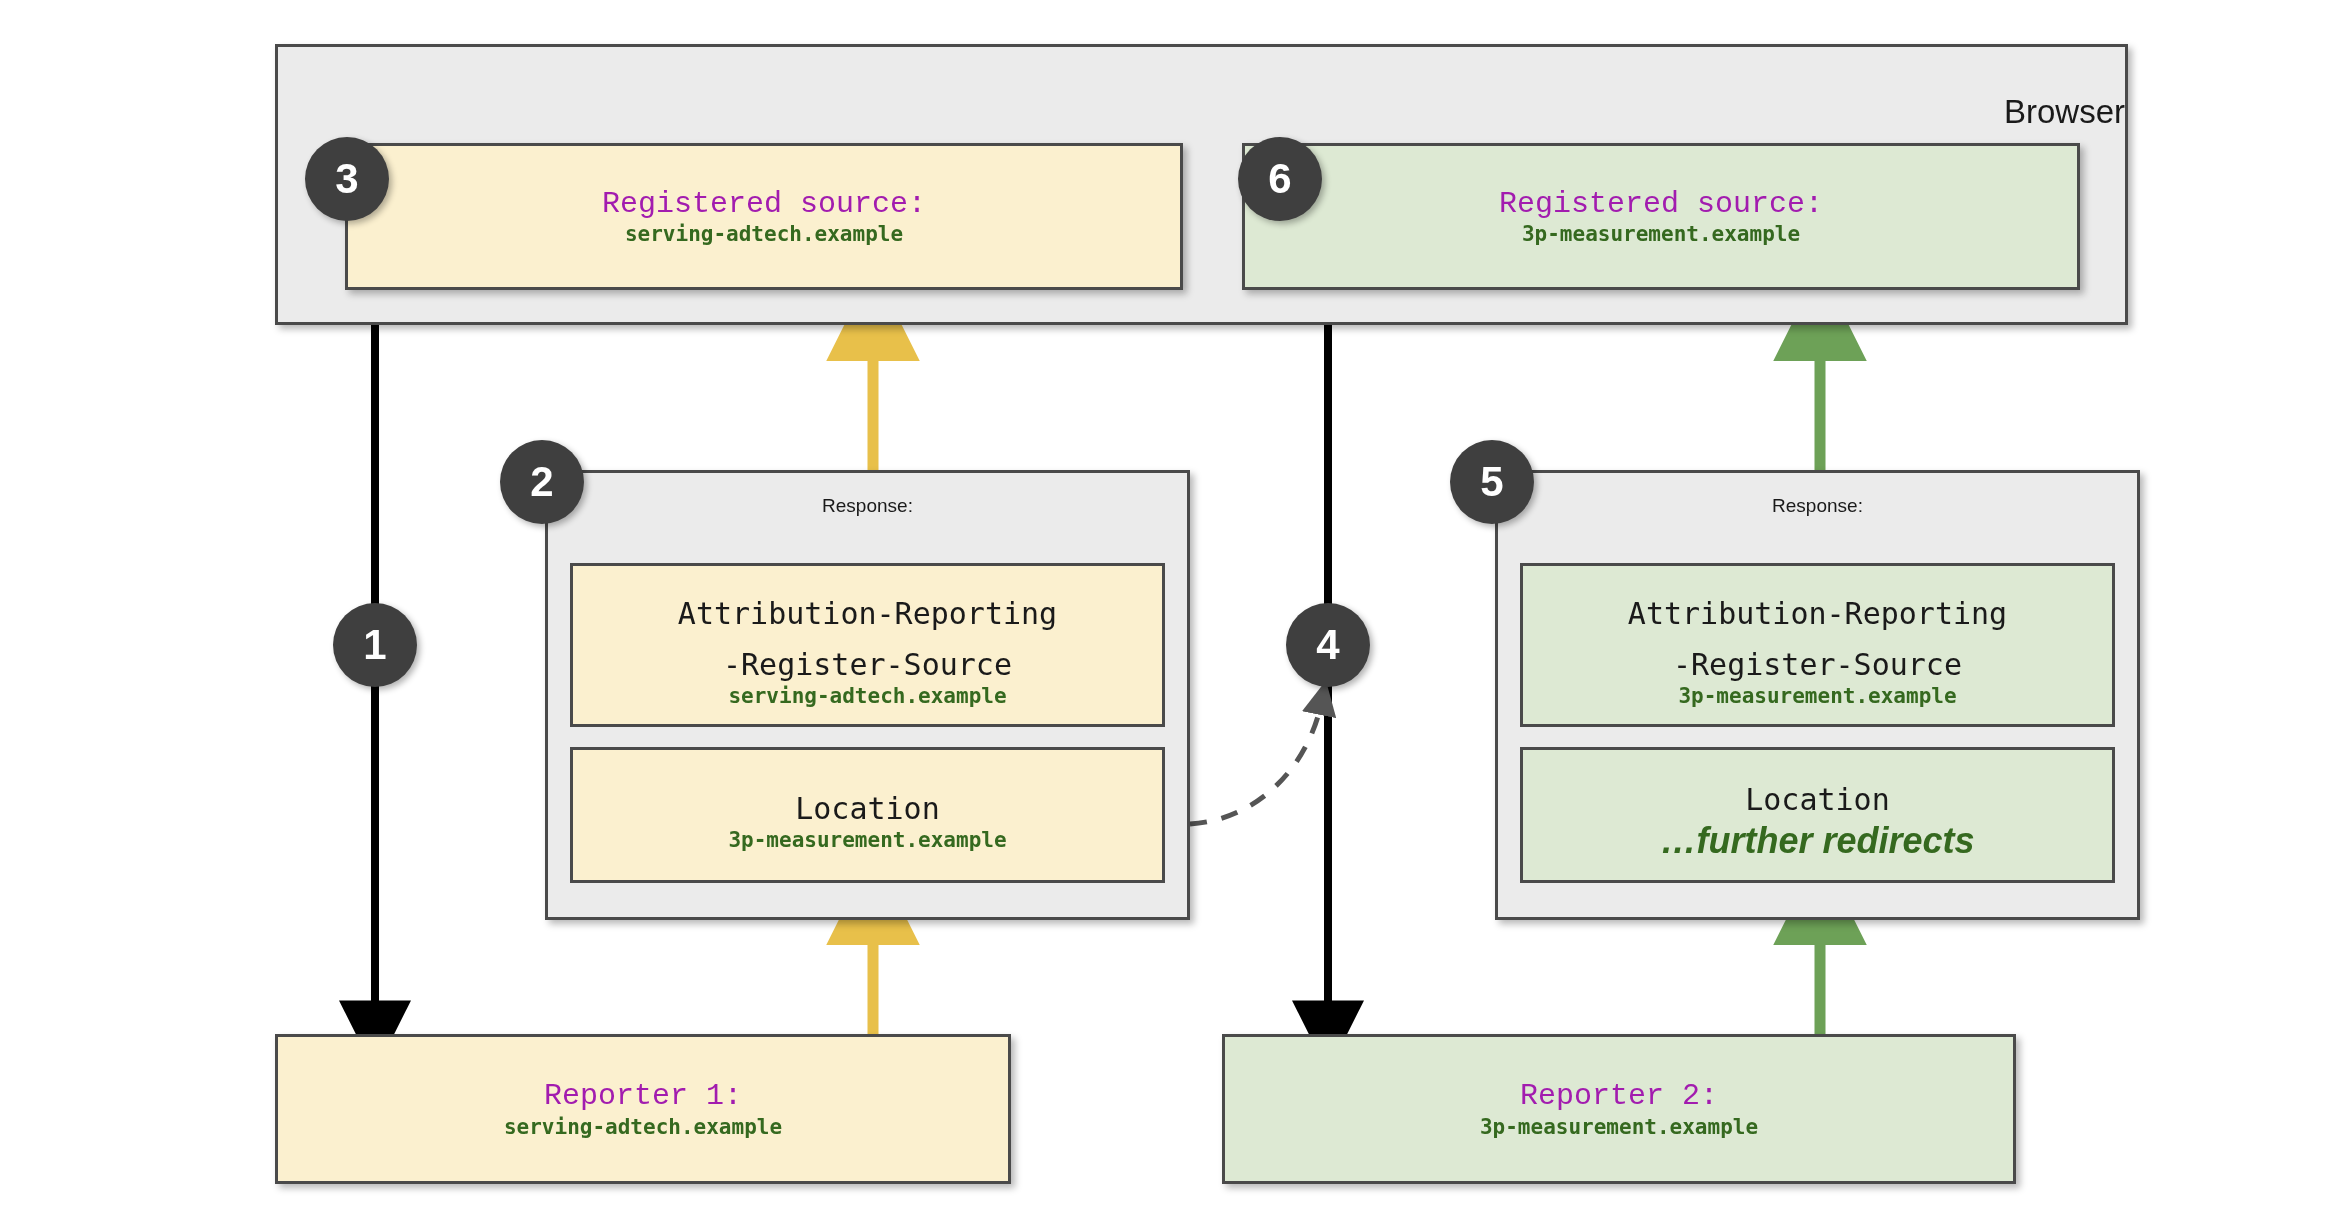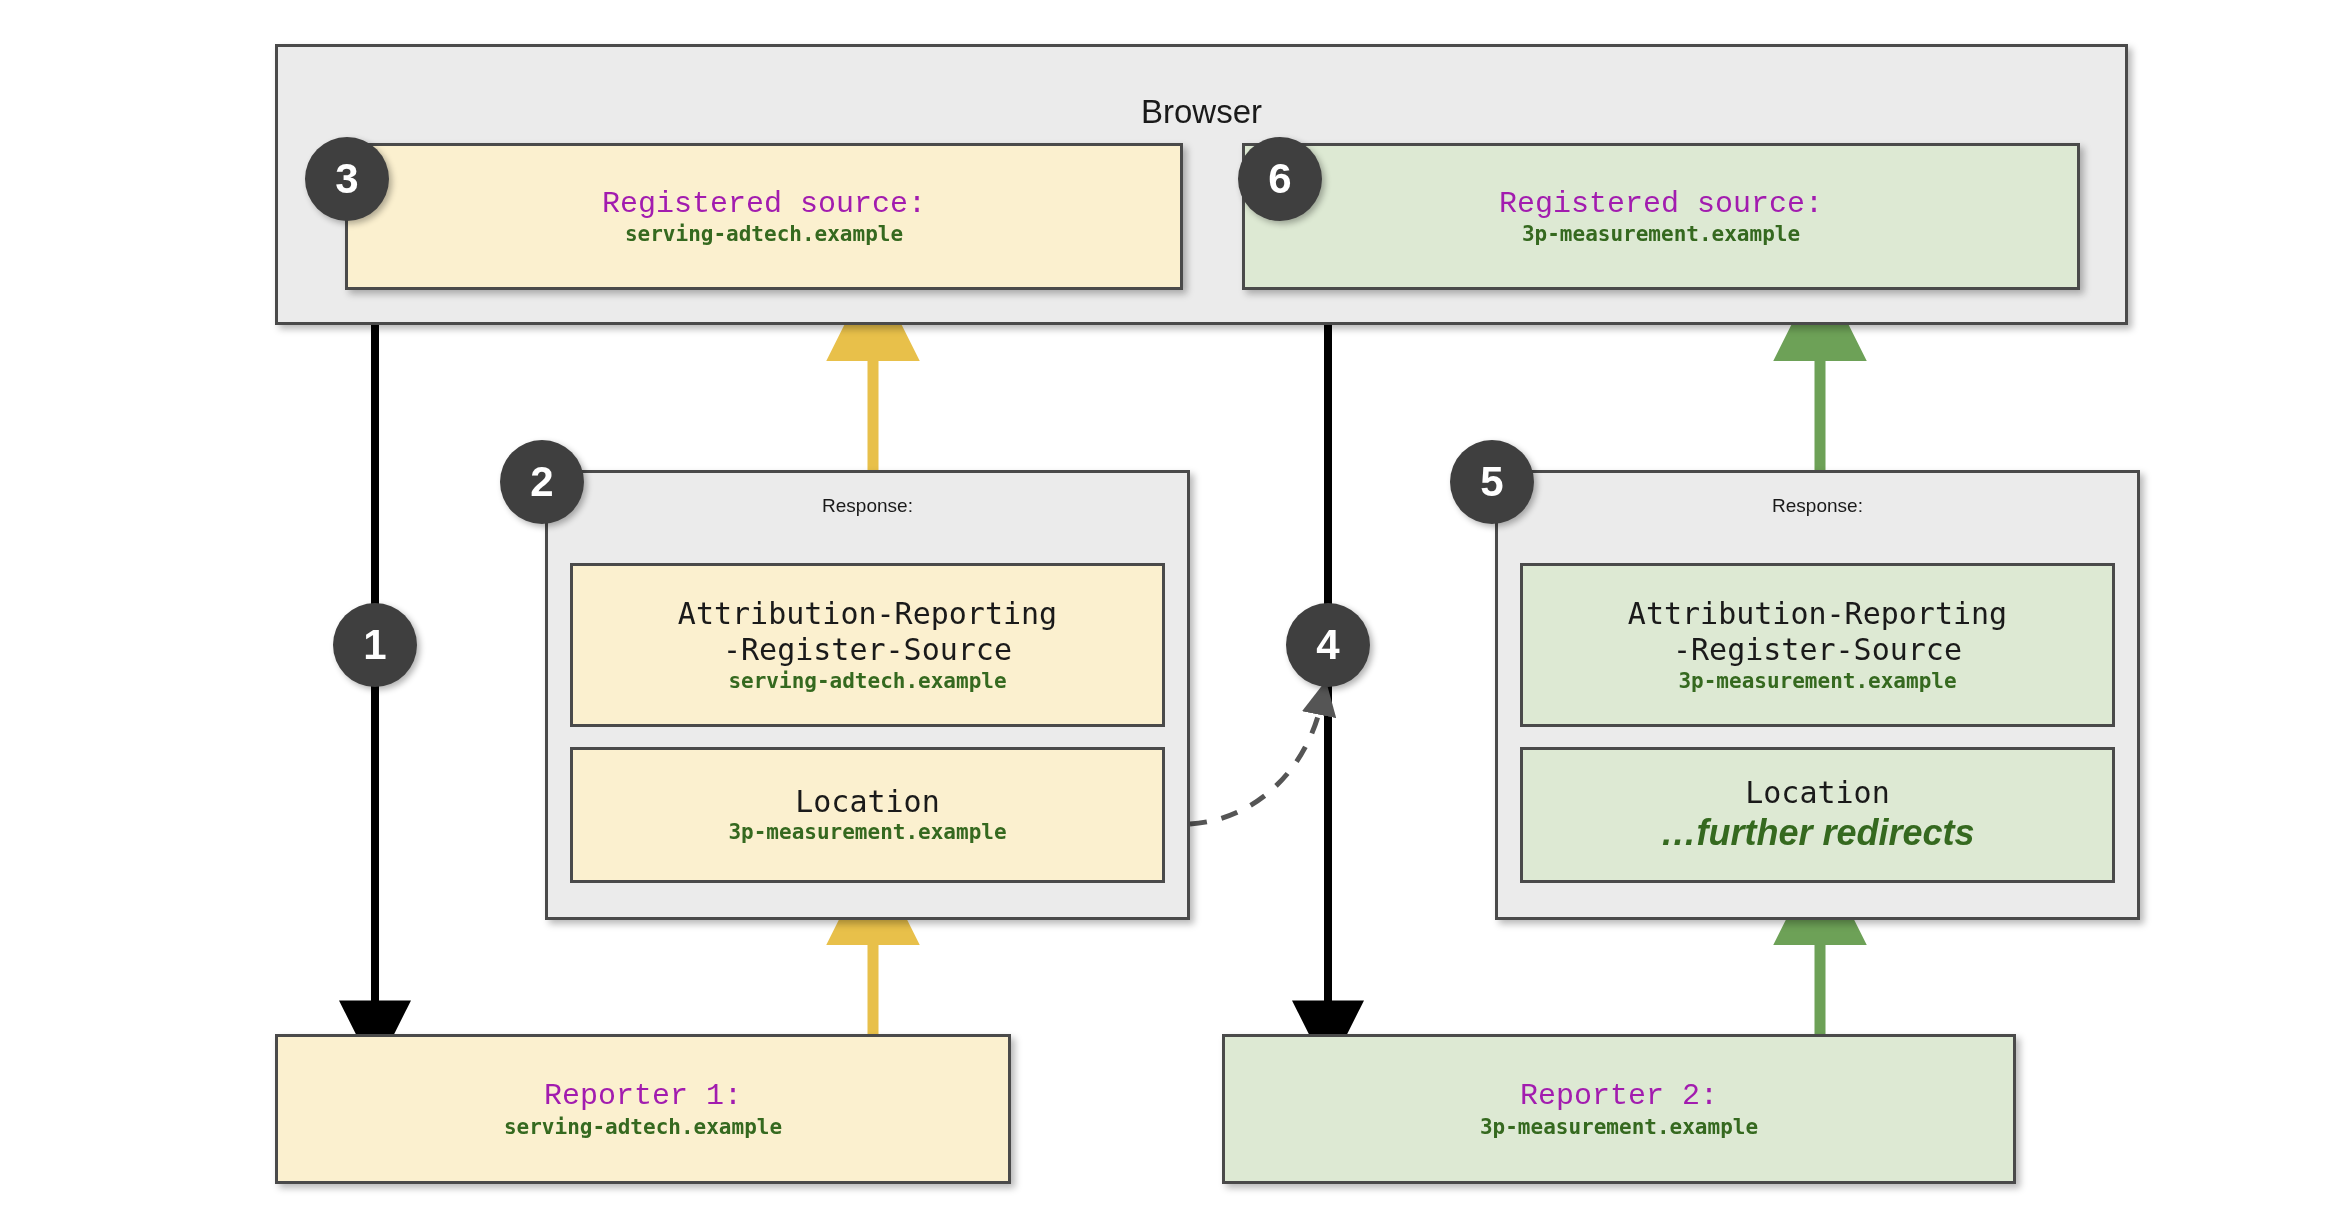--- a/index.html
+++ b/index.html
@@ -60,37 +60,38 @@
     text-align: center;
     white-space: nowrap;
   }
   .mono-plain {
     font-family: "DejaVu Sans Mono", "Liberation Mono", monospace;
     color: #1a1a1a;
     font-size: 30px;
     line-height: 1.22;
     text-align: center;
     white-space: nowrap;
+    margin-top: 15px;
   }
   .italic-green {
     font-family: "Liberation Sans", sans-serif;
     font-style: italic;
     font-weight: bold;
     color: #35691f;
     font-size: 36px;
     line-height: 1.22;
     text-align: left;
     white-space: nowrap;
   }
   .browser-label {
     position: absolute;
     left: 0;
     right: 0;
     top: 46px;
-    text-align: center;
+    text-align: right;
     font-size: 33px;
     color: #1a1a1a;
   }
   .centered-stack {
     position: absolute;
     left: 0; right: 0;
     top: 50%;
     transform: translateY(-50%);
     text-align: center;
   }

